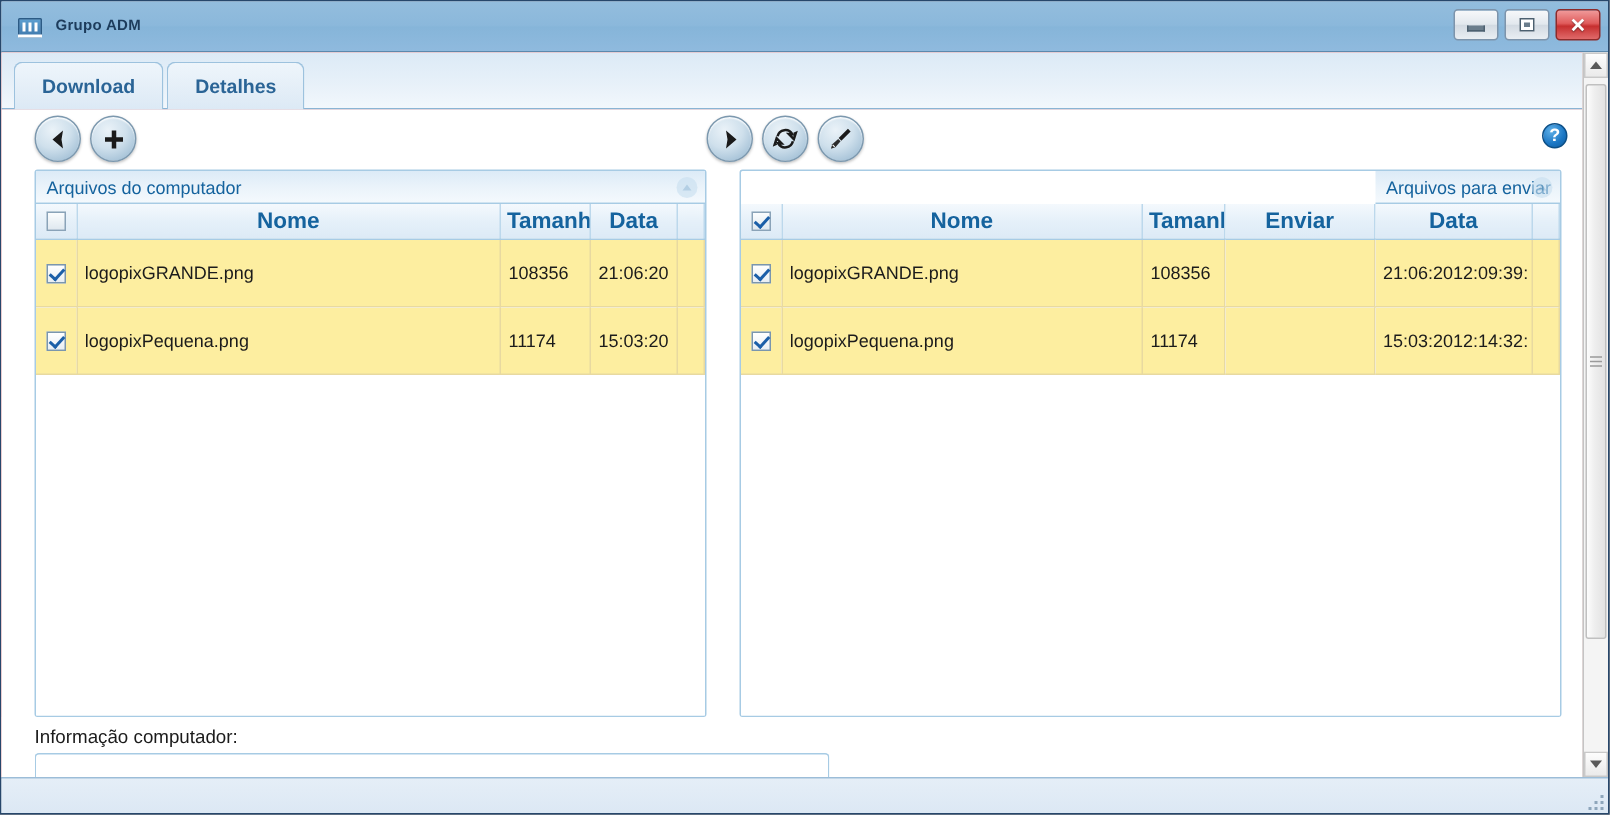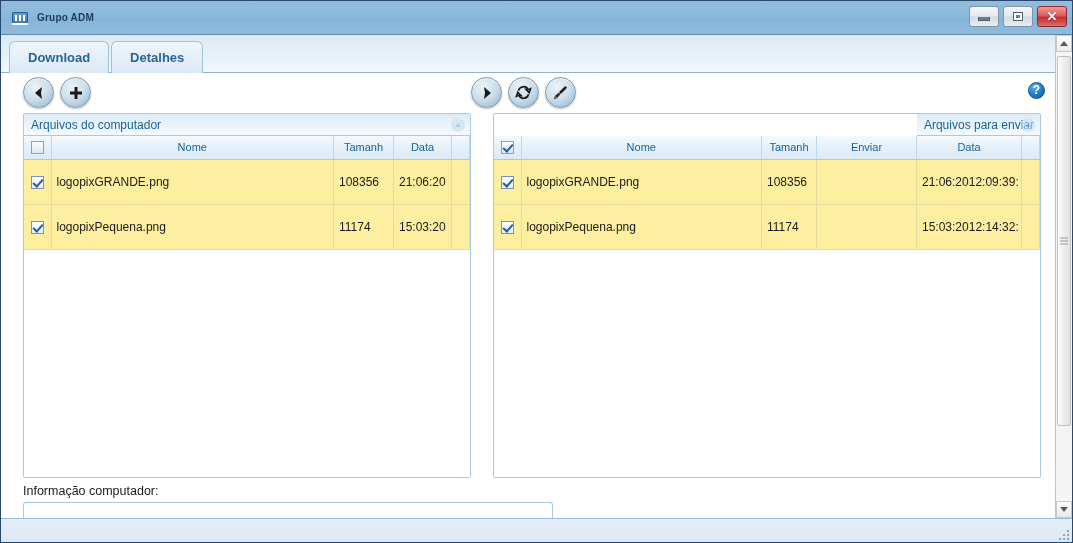--- a/index.html
+++ b/index.html
@@ -307,22 +307,22 @@
     border-collapse: collapse;
     table-layout: fixed;
     font-size: 12px;
   }
   table.grid th {
     height: 23px;
     background: linear-gradient(to bottom, #f4f9fd 0%, #e5f0f9 50%, #dceaf6 100%);
     border-right: 1px solid #bcd8ec;
     border-bottom: 1px solid #a7cbe4;
     color: #15639e;
-    font-weight: normal;
-    font-size: 11px;
+    font-weight: bold;
+    font-size: 15px;
     padding: 0 4px;
     box-sizing: border-box;
     white-space: nowrap;
     overflow: hidden;
   }
   table.grid th.cb-col { padding: 0; }
   table.grid td {
     height: 23px;
     border-right: 1px solid #e8d9a0;
     border-bottom: 1px solid #e8d9a0;

